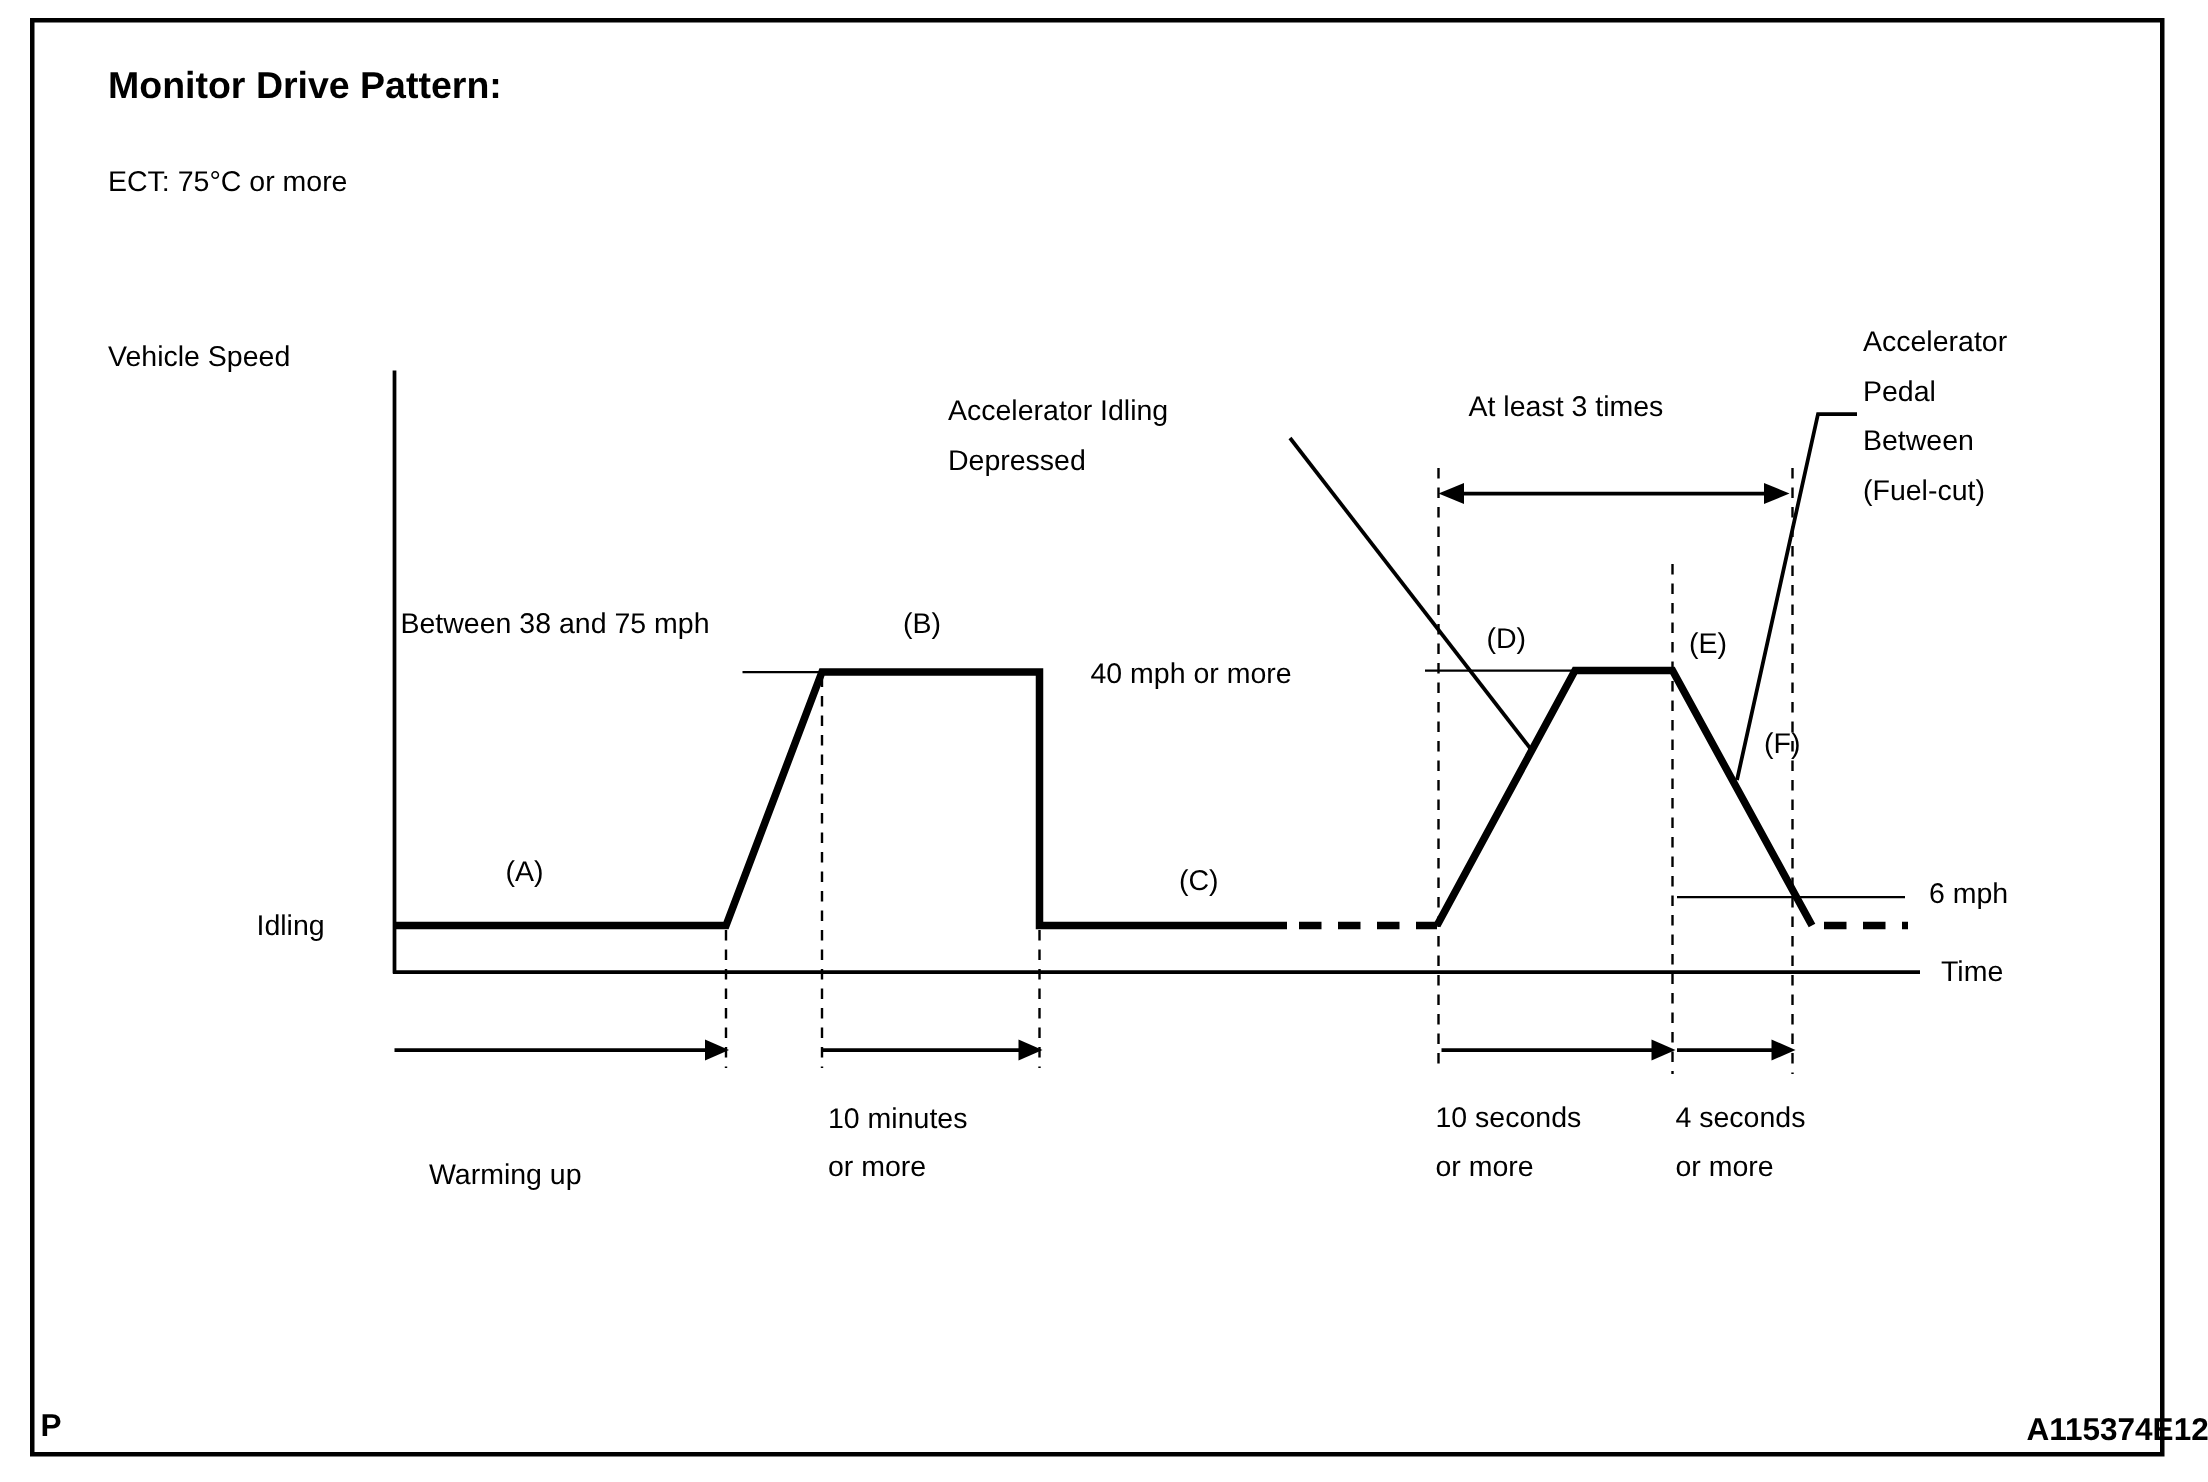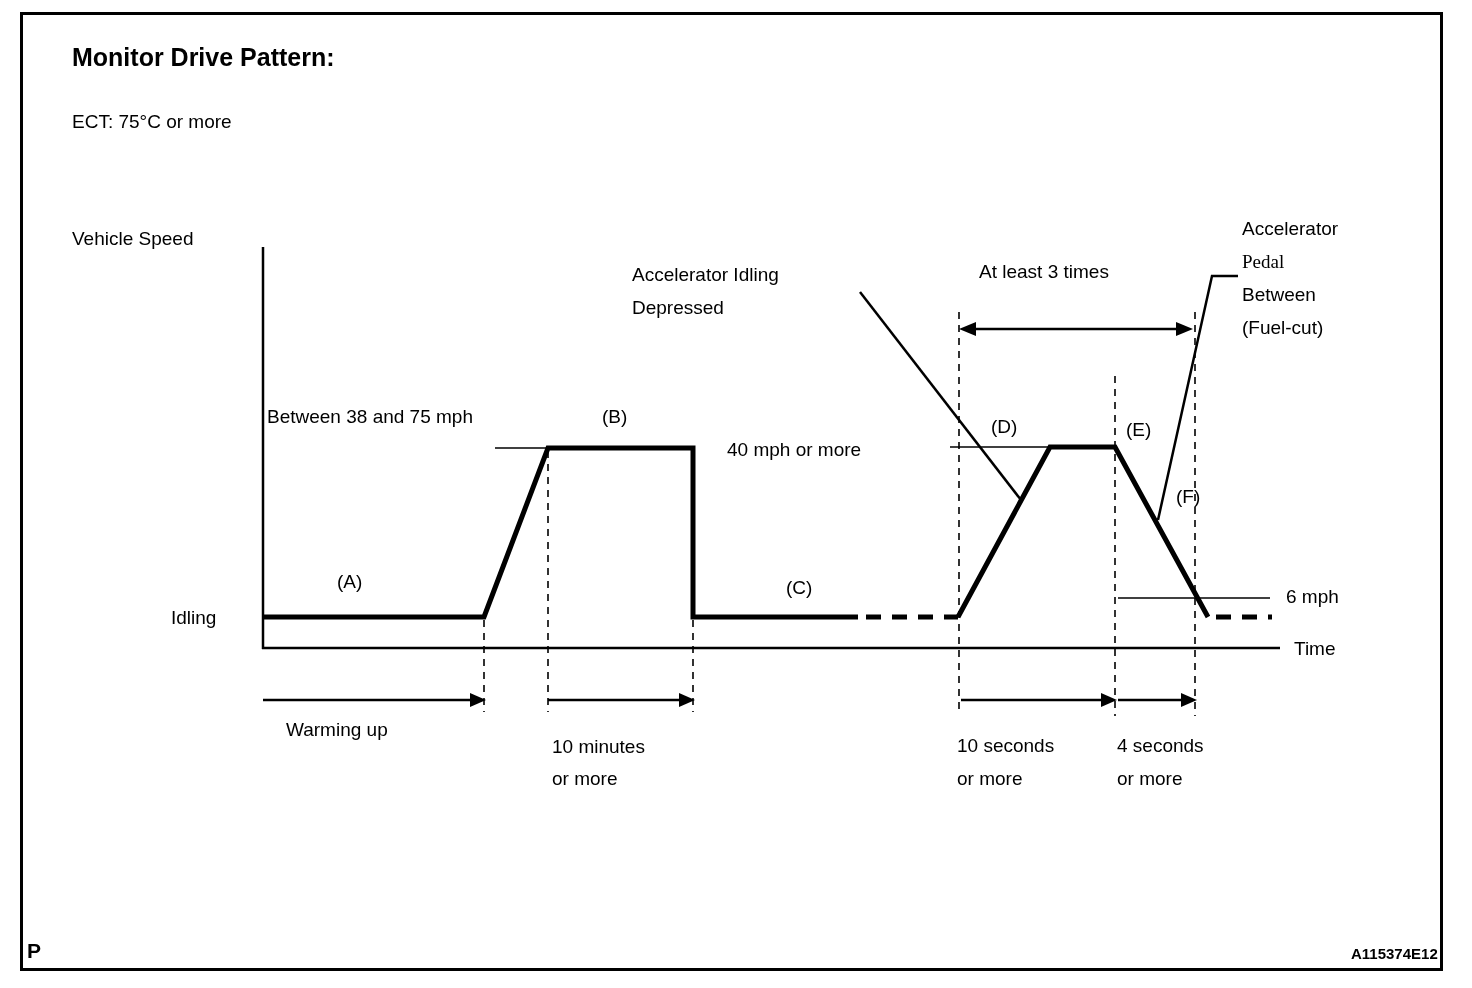--- a/index.html
+++ b/index.html
@@ -40,21 +40,21 @@
   }
   .lbl.title {
     font-size: 25px;
     font-weight: bold;
   }
   .lbl.pmark {
     font-size: 21px;
     font-weight: bold;
   }
   .lbl.code {
-    font-size: 15px;
+    font-size: 21px;
     font-weight: bold;
   }
 </style>
 </head>
 <body>
 
 <div id="page">
 
   <div id="frame"></div>
 
@@ -118,25 +118,25 @@
   <div class="lbl" style="left:1126px; top:417px;">(E)</div>
   <div class="lbl" style="left:1176px; top:484px;">(F)</div>
   <div class="lbl" style="left:1286px; top:584px;">6 mph</div>
 
   <div class="lbl" style="left:632px; top:262px;">Accelerator Idling</div>
   <div class="lbl" style="left:632px; top:295px;">Depressed</div>
 
   <div class="lbl" style="left:979px; top:259px;">At least 3 times</div>
 
   <div class="lbl" style="left:1242px; top:216px;">Accelerator</div>
-  <div class="lbl" style="left:1242px; top:249px;font-family:Liberation Serif, serif;">Pedal</div>
+  <div class="lbl" style="left:1242px; top:249px;">Pedal</div>
   <div class="lbl" style="left:1242px; top:282px;">Between</div>
   <div class="lbl" style="left:1242px; top:315px;">(Fuel-cut)</div>
 
-  <div class="lbl" style="left:286px; top:717px;">Warming up</div>
+  <div class="lbl" style="left:286px; top:771px;">Warming up</div>
   <div class="lbl" style="left:552px; top:734px;">10 minutes</div>
   <div class="lbl" style="left:552px; top:766px;">or more</div>
   <div class="lbl" style="left:957px; top:733px;">10 seconds</div>
   <div class="lbl" style="left:957px; top:766px;">or more</div>
   <div class="lbl" style="left:1117px; top:733px;">4 seconds</div>
   <div class="lbl" style="left:1117px; top:766px;">or more</div>
 
   <div class="lbl pmark" style="left:27px; top:938px;">P</div>
   <div class="lbl code" style="left:1351px; top:941px;">A115374E12</div>
 

